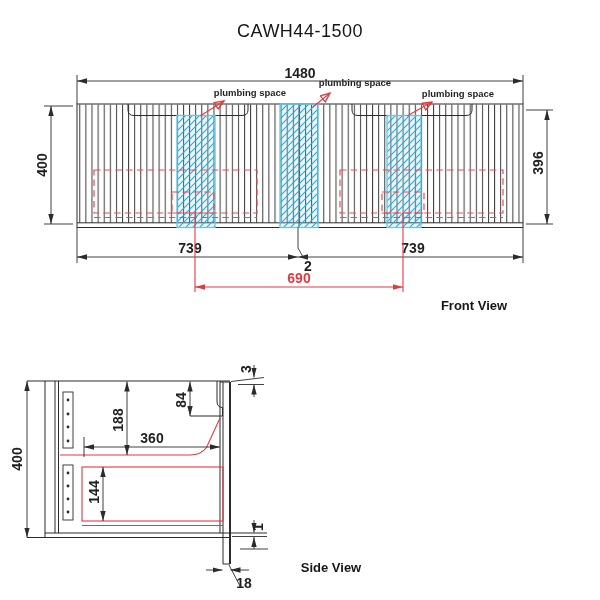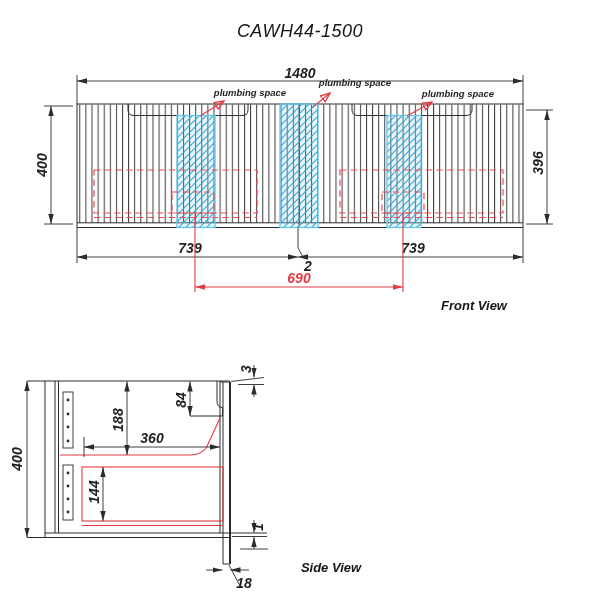--- a/index.html
+++ b/index.html
@@ -1,16 +1,16 @@
 <!DOCTYPE html>
 <html><head>
 <meta charset="utf-8">
 <style>
   html,body{margin:0;padding:0;background:#ffffff;}
-  .canvas{position:relative;width:600px;height:600px;background:#fff;overflow:hidden;font-style:italic;}
+  .canvas{position:relative;width:600px;height:600px;background:#fff;overflow:hidden;}
   svg{position:absolute;left:0;top:0;}
   .k  {stroke:#2b2b2b;stroke-width:1;fill:none;}
   .kt {stroke:#2b2b2b;stroke-width:2;fill:none;}
   .d  {stroke:#2b2b2b;stroke-width:0.9;fill:none;}
   .r  {stroke:#e23a42;stroke-width:1.1;fill:none;}
   .rd {stroke:#ee4a52;stroke-width:1.2;stroke-dasharray:6.5 4.2;fill:none;}
   .cy {stroke:#5ec8ec;stroke-width:1.3;}
   .t  {fill:#1f1f1f;font-family:"Liberation Sans",sans-serif;font-weight:700;font-size:14px;text-anchor:middle;}
   .tr {fill:#e23a42;font-family:"Liberation Sans",sans-serif;font-weight:700;font-size:14px;text-anchor:middle;}
   .tp {fill:#1f1f1f;font-family:"Liberation Sans",sans-serif;font-weight:700;font-size:9.5px;text-anchor:middle;}

